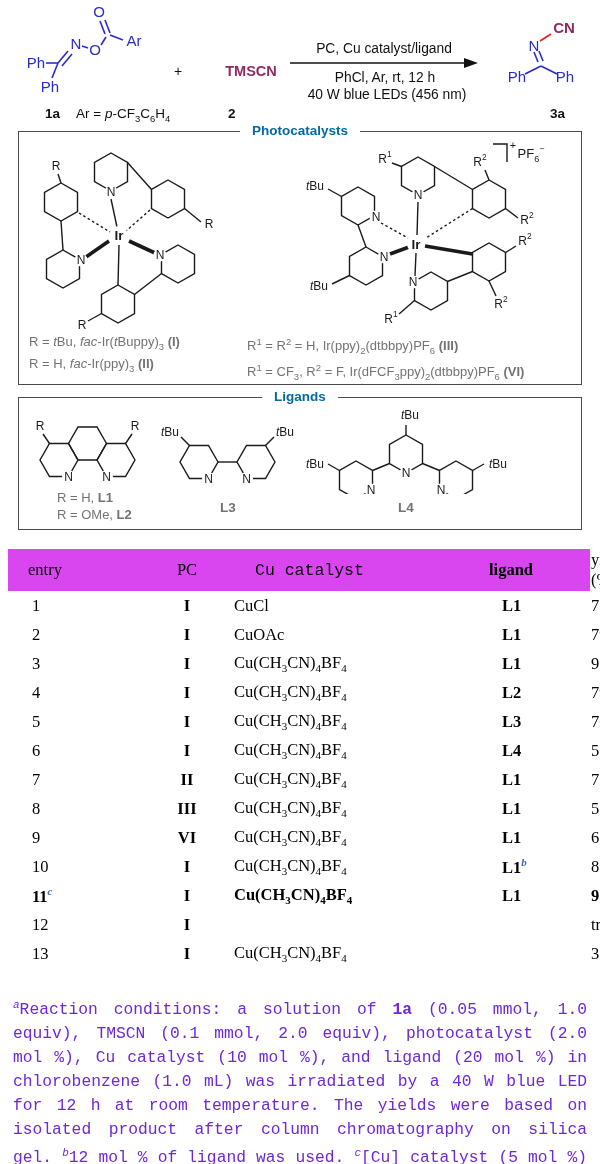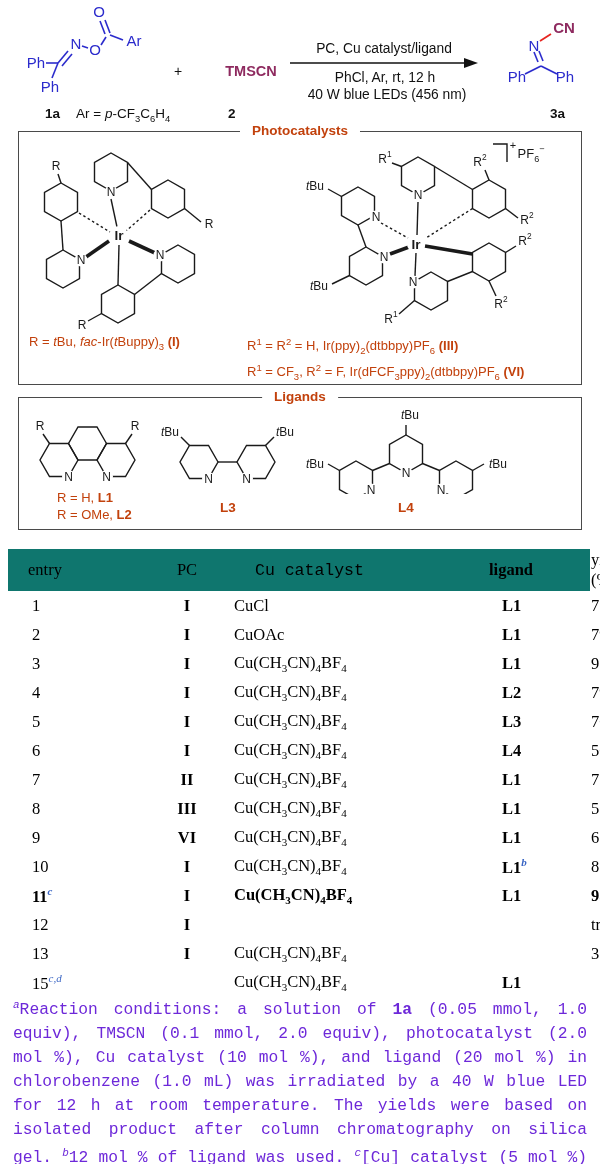--- a/index.html
+++ b/index.html
@@ -9,32 +9,32 @@
 
   
   #scheme{position:absolute;top:0;left:0;}
 
   
   .panel{position:absolute;border:1.3px solid #4a4a4a;background:#fff;}
   #pc-box{top:131px;left:18px;width:562px;height:252px;}
   #lig-box{top:397px;left:18px;width:562px;height:131px;}
   .panel-title{position:absolute;top:-9px;left:50%;transform:translateX(-50%);
       background:#fff;padding:0 12px;font-size:13.5px;font-weight:bold;
-      color:#c2410c;white-space:nowrap;}
-  .cap{position:absolute;font-size:13px;color:#c2410c;white-space:nowrap;}
+      color:#0369a1;white-space:nowrap;}
+  .cap{position:absolute;font-size:13px;color:#737373;white-space:nowrap;}
   .cap div{line-height:17.5px;}
   .cap sub,.cap sup{font-size:9.5px;}
   .lig-cap div{line-height:16.5px;}
   .lbl{font-weight:bold;font-size:13.5px;text-align:center;}
 
   
   #results{position:absolute;top:549px;left:8px;width:580px;
       border-collapse:collapse;font-family:"Liberation Serif",serif;
       font-size:16.5px;color:#000;table-layout:fixed;}
-  #results th{font-weight:normal;background:#0f766e;height:28px;vertical-align:middle;}
+  #results th{font-weight:normal;background:#d946ef;height:28px;vertical-align:middle;}
   #results td{height:27px;vertical-align:middle;overflow:visible;white-space:nowrap;}
   #results .col0{width:102px;text-align:left;}
   th.col0{padding-left:20px;} td.col0{padding-left:24px;}
   #results .col1{width:72px;text-align:center;padding-left:20px;}
   td.col1{font-weight:bold;}
   #results .col2{width:208px;text-align:left;}
   th.col2{padding-left:31px;font-family:Liberation Mono, monospace;} td.col2{padding-left:10px;}
   #results .col3{width:100px;text-align:left;font-weight:bold;}
   th.col3{padding-left:25px;} td.col3{padding-left:38px;font-weight:bold;}
   #results .col4{text-align:right;}
@@ -199,20 +199,21 @@
       <text x="508" y="92"><tspan>R</tspan><tspan dy="-6" font-size="70%">2</tspan></text>
       <text x="506" y="113"><tspan>R</tspan><tspan dy="-6" font-size="70%">2</tspan></text>
       <text x="482" y="176"><tspan>R</tspan><tspan dy="-6" font-size="70%">2</tspan></text>
       <text x="494" y="17" font-size="11"><tspan>+</tspan></text>
       <text x="512" y="26" font-size="13"><tspan>PF</tspan><tspan dy="4" font-size="70%">6</tspan><tspan dy="-10" font-size="70%">−</tspan></text>
     </g>
   </svg>
 
   <div class="cap" style="left:10px;top:201px">
     <div>R = <i>t</i>Bu, <i>fac</i>-Ir(<i>t</i>Buppy)<sub>3</sub> <b>(I)</b></div>
+    <div>R = H, <i>fac</i>-Ir(ppy)<sub>3</sub>  <b>(II)</b></div>
   </div>
   <div class="cap" style="left:228px;top:201px">
     <div>R<sup>1</sup> = R<sup>2</sup> = H, Ir(ppy)<sub>2</sub>(dtbbpy)PF<sub>6</sub>  <b>(III)</b></div>
     <div>R<sup>1</sup> = CF<sub>3</sub>, R<sup>2</sup> = F, Ir(dFCF<sub>3</sub>ppy)<sub>2</sub>(dtbbpy)PF<sub>6</sub> <b>(VI)</b></div>
   </div>
 </div>
 
 <div class="panel" id="lig-box">
   <span class="panel-title">Ligands</span>
 
@@ -384,23 +385,16 @@
         <td class="col3"></td>
         <td class="col4">trace</td>
       </tr>
       <tr>
         <td class="col0">13</td>
         <td class="col1">I</td>
         <td class="col2">Cu(CH<sub>3</sub>CN)<sub>4</sub>BF<sub>4</sub></td>
         <td class="col3"></td>
         <td class="col4">33</td>
       </tr>
-      <tr>
-        <td class="col0">15<sup>c,d</sup></td>
-        <td class="col1"></td>
-        <td class="col2">Cu(CH<sub>3</sub>CN)<sub>4</sub>BF<sub>4</sub></td>
-        <td class="col3">L1</td>
-        <td class="col4"></td>
-      </tr>
     </tbody>
 </table>
 
 <div id="footnote"><sup>a</sup>Reaction conditions: a solution of <b>1a</b> (0.05 mmol, 1.0 equiv), TMSCN (0.1 mmol, 2.0 equiv), photocatalyst (2.0 mol %), Cu catalyst (10 mol %), and ligand (20 mol %) in chlorobenzene (1.0 mL) was irradiated by a 40 W blue LED for 12 h at room temperature. The yields were based on isolated product after column chromatography on silica gel. <sup>b</sup>12 mol % of ligand was used. <sup>c</sup>[Cu] catalyst (5 mol %) and ligand (10 mol %) were used. <sup>d</sup>In the dark.</div>
 
 </body></html>

